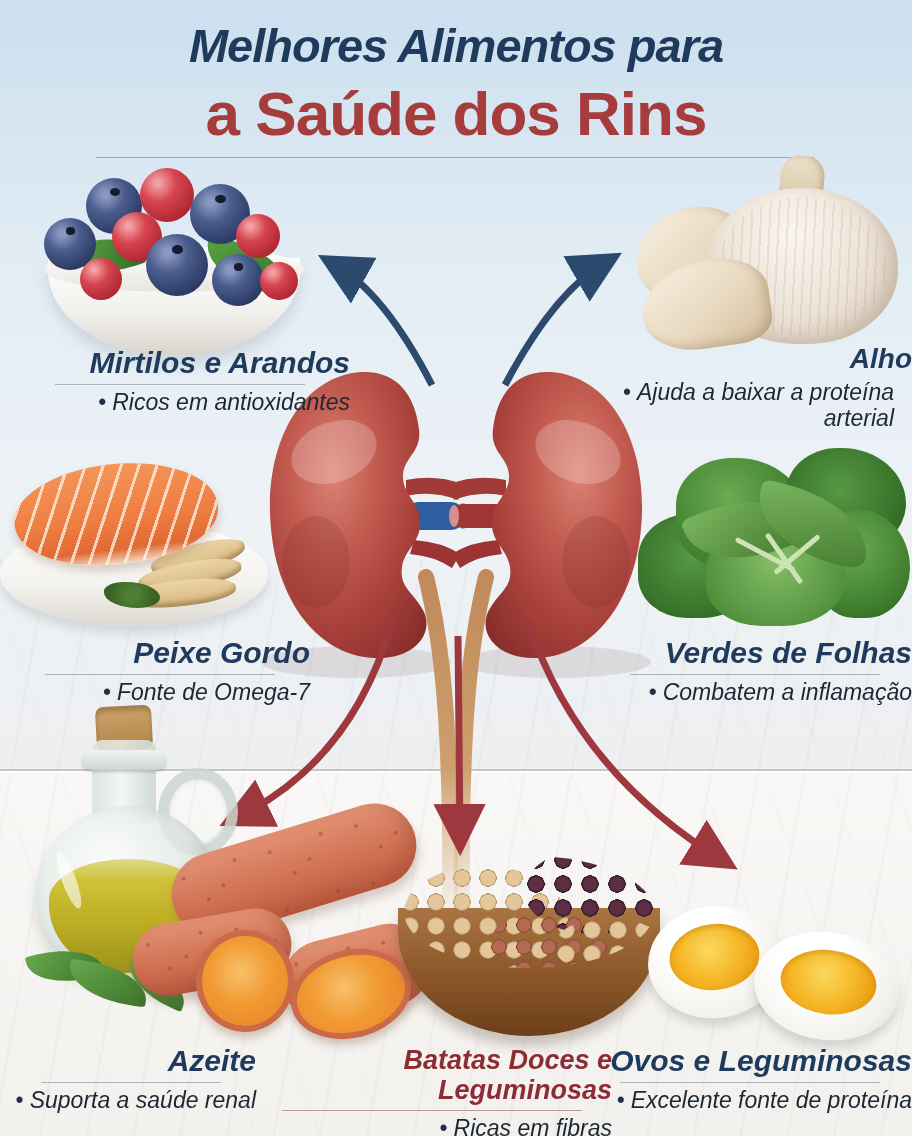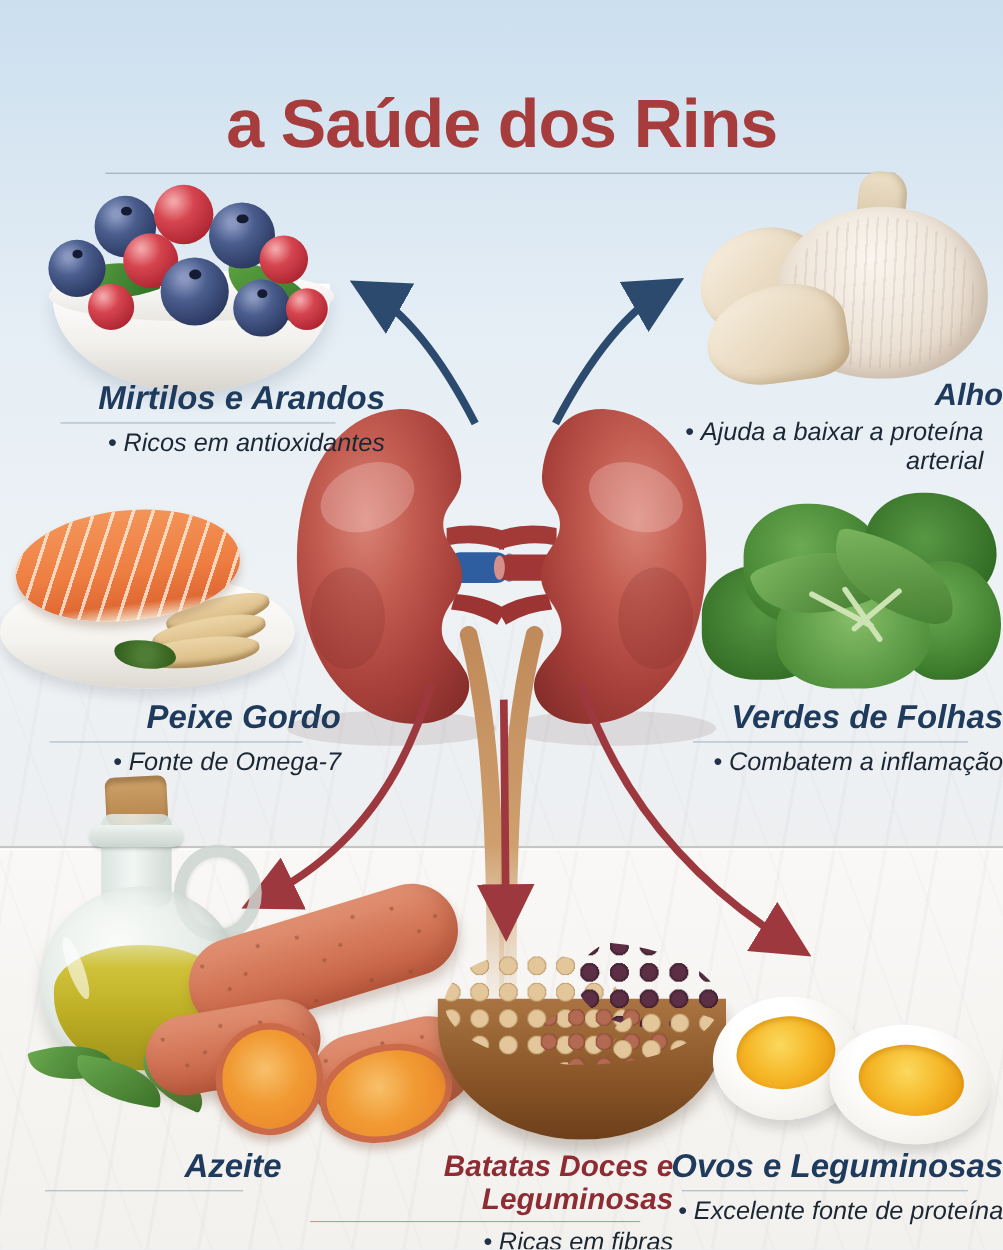--- a/index.html
+++ b/index.html
@@ -96,20 +96,21 @@
   .egg{position:absolute;border-radius:50%;background:radial-gradient(circle at 40% 30%,#ffffff 30%,#f3f1ec 70%,#dcd9d2 100%);
     box-shadow:0 8px 10px rgba(120,120,115,.25);}
   .yolk{position:absolute;border-radius:50%;background:radial-gradient(circle at 45% 38%,#fbd95e 0%,#f6b92a 45%,#eb9d12 80%,#d98a0e 100%);
     box-shadow:inset 0 3px 5px rgba(200,130,10,.5);}
 </style>
 </head>
 <body>
 
 <div id="canvas">
 
+  <div class="abs title1">Melhores Alimentos para</div>
   <div class="abs title2">a Saúde dos Rins</div>
   <div class="abs title-rule"></div>
 
   <div class="abs marble"></div>
   <div class="abs table-edge"></div>
 
   <div class="abs" style="left:28px;top:166px;width:290px;height:190px;">
     <div class="bowl-white" style="left:20px;top:92px;width:252px;height:98px;"></div>
     <div class="bowl-rim" style="left:16px;top:80px;width:260px;height:46px;"></div>
     <div class="leaf" style="left:44px;top:70px;width:70px;height:38px;transform:rotate(-18deg);"></div>
@@ -277,20 +278,21 @@
 
   <div class="label" style="left:598px;top:636px;width:314px;">
     <div class="name">Verdes de Folhas</div>
     <div class="rule" style="width:250px;"></div>
     <div class="benefit"><span class="bullet">•</span><span>Combatem a inflamação</span></div>
   </div>
 
   <div class="label" style="left:6px;top:1044px;width:250px;">
     <div class="name">Azeite</div>
     <div class="rule" style="width:180px;"></div>
+    <div class="benefit"><span class="bullet">•</span><span>Suporta a saúde renal</span></div>
   </div>
 
   <div class="label red" style="left:252px;top:1046px;width:360px;">
     <div class="name" style="font-size:27px;">Batatas Doces e Leguminosas</div>
     <div class="rule" style="width:300px;"></div>
     <div class="benefit"><span class="bullet">•</span><span>Ricas em fibras</span></div>
   </div>
 
   <div class="label" style="left:588px;top:1044px;width:324px;">
     <div class="name">Ovos e Leguminosas</div>

